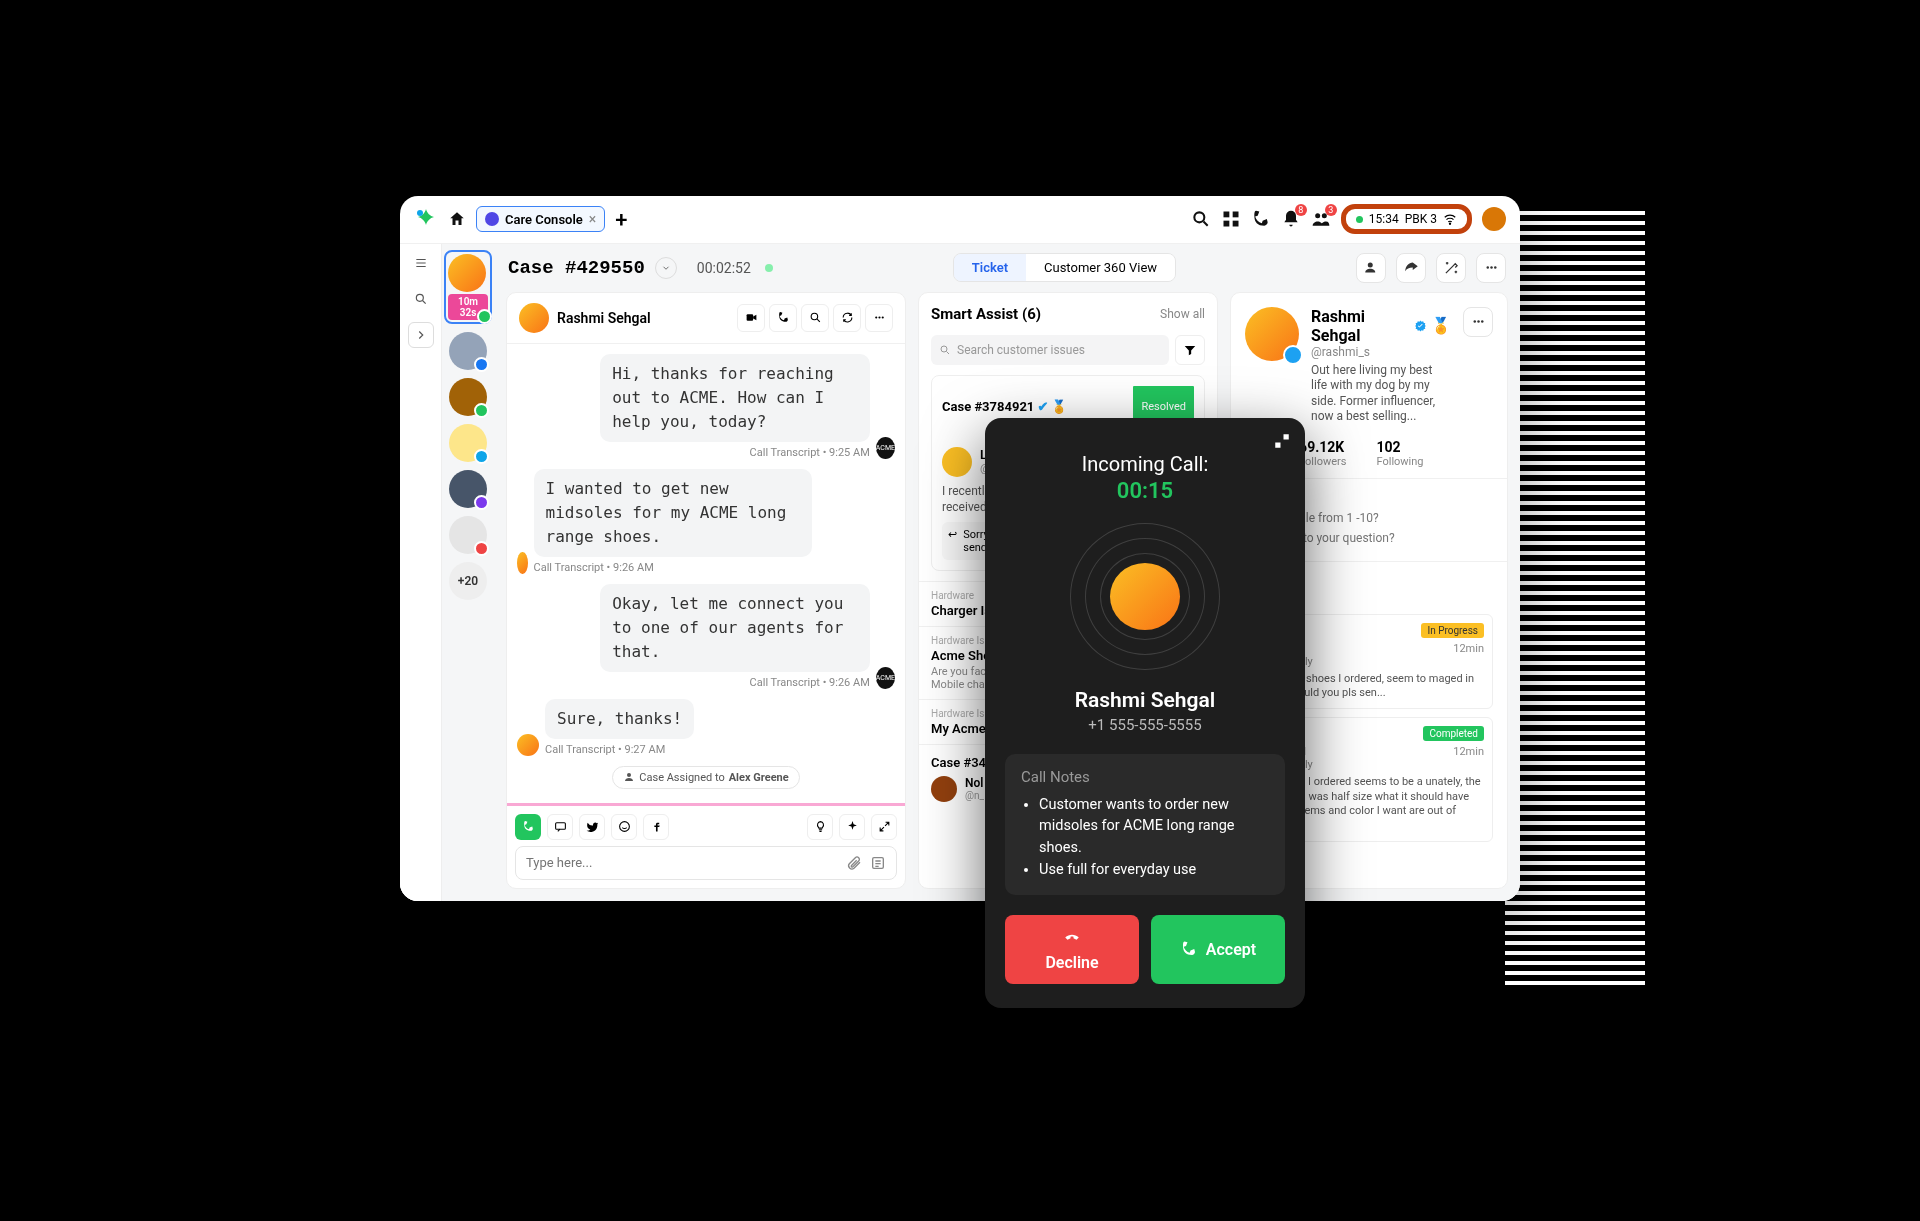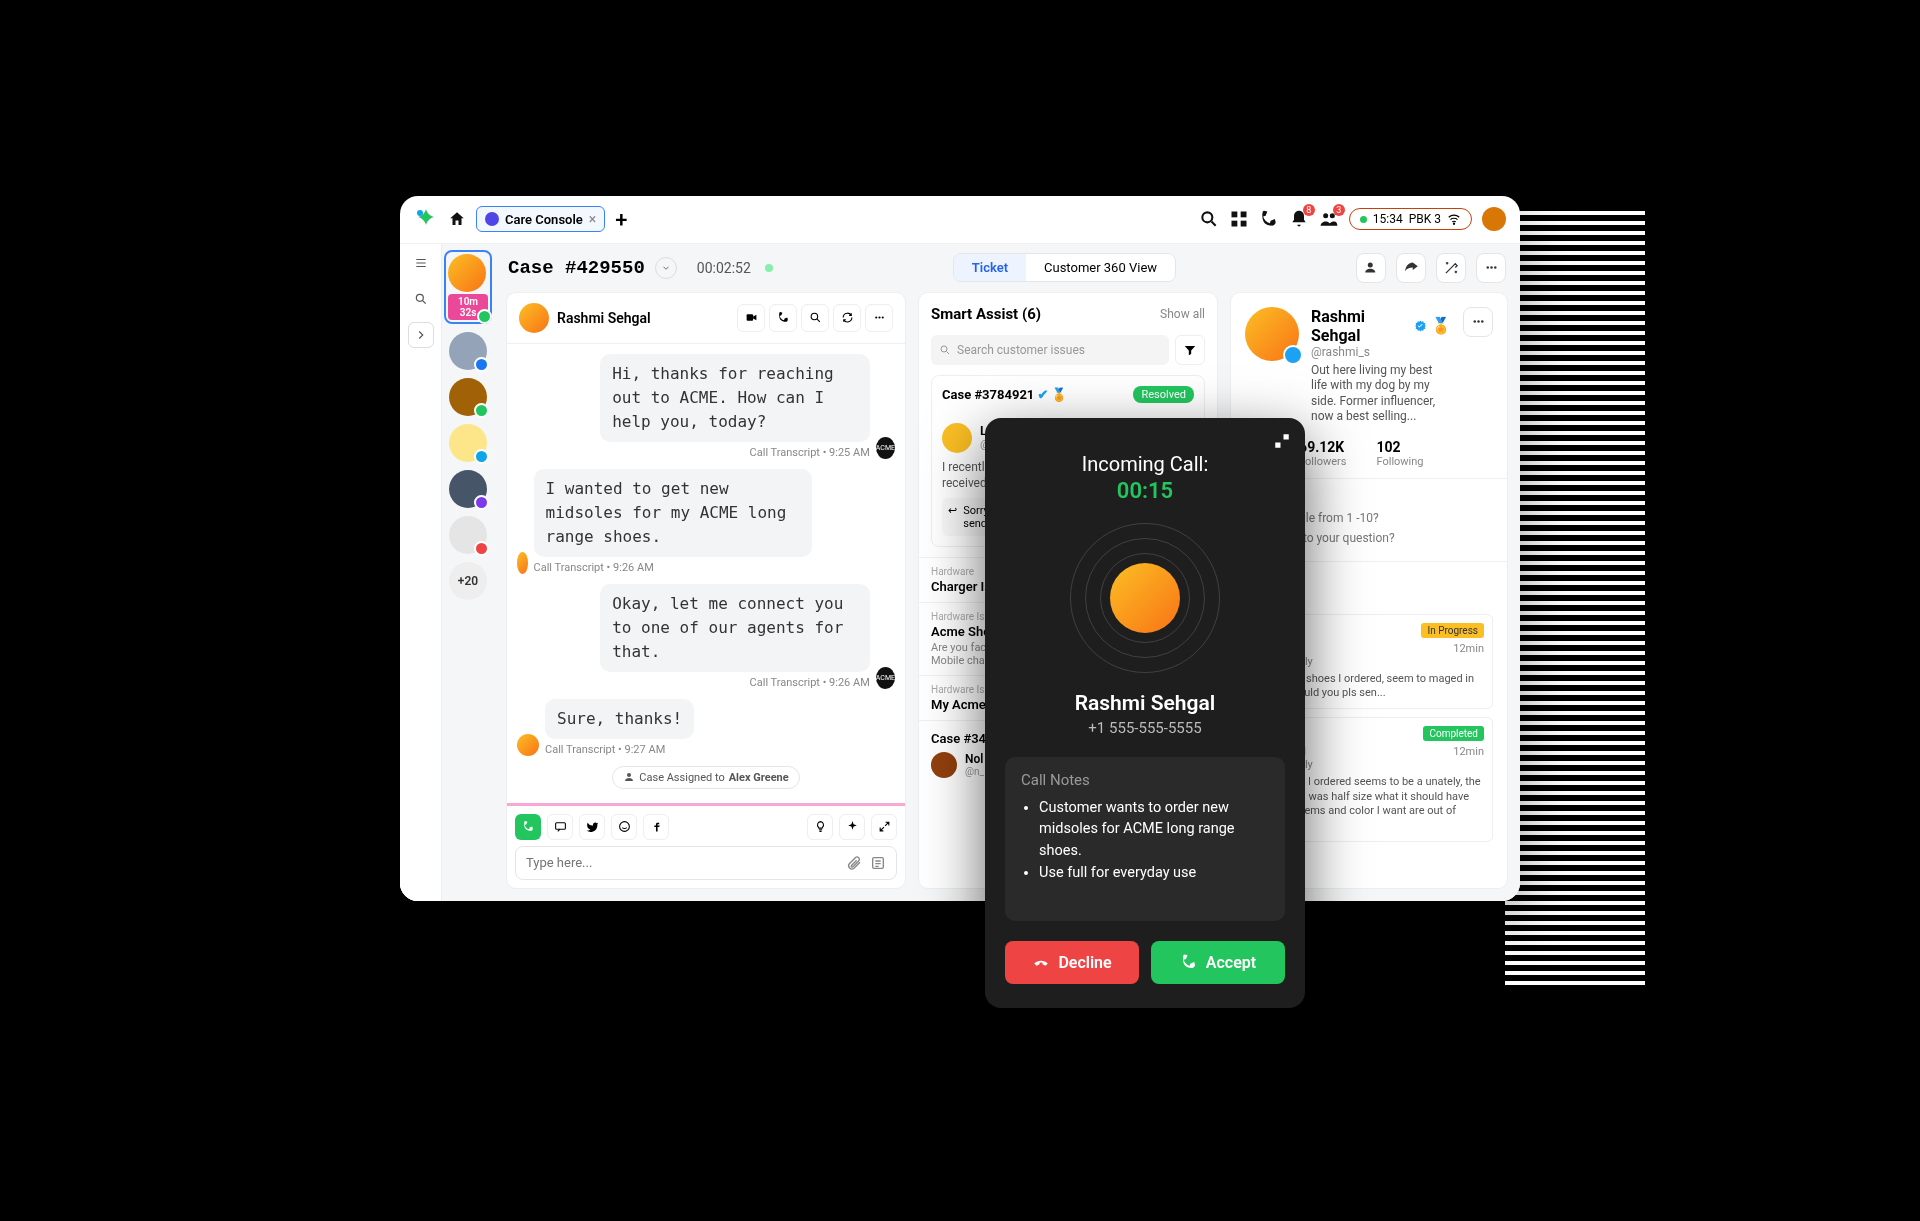--- a/index.html
+++ b/index.html
@@ -10,21 +10,21 @@
 .logo { width:24px; height:24px; }
 .logo svg { width:24px; height:24px;}
 .home-ic { width:18px; height:18px; color:#111;}
 .tab { display:flex; align-items:center; gap:6px; border:1.8px solid #3b82f6; border-radius:6px; padding:4px 8px; background:#f3f8ff;}
 .tab .dot { width:14px; height:14px; border-radius:50%; background:#4f46e5;}
 .tab-close { color:#888; font-size:14px; cursor:pointer;}
 .plus { font-size:22px; font-weight:500; color:#000; cursor:pointer;}
 .grow { flex:1;}
 .tb-ic { width:20px; height:20px; color:#111; position:relative;}
 .tb-ic .badge { position:absolute; top:-5px; right:-6px; background:#ef4444; color:#fff; font-size:9px; border-radius:8px; padding:0 3px; min-width:12px; text-align:center; line-height:12px;}
-.status-pill { display:flex; align-items:center; gap:6px; border:1px solid #c2410c; border-radius:14px; padding:3px 10px; font-size:12px;}
+.status-pill { display:flex; align-items:center; gap:6px; border:5px solid #c2410c; border-radius:14px; padding:3px 10px; font-size:12px;}
 .status-pill .d { width:7px; height:7px; border-radius:50%; background:#22c55e;}
 .avatar-sm { width:24px; height:24px; border-radius:50%; background:#d97706;}
 .wifi { width:14px; height:14px;}
 
 .body { flex:1; display:flex; background:#f5f6f7; overflow:hidden;}
 .rail { width:42px; padding:6px 0; display:flex; flex-direction:column; align-items:center; gap:10px; border-right:1px solid #eee; background:#fff;}
 .rail-ic { width:26px; height:26px; display:flex; align-items:center; justify-content:center; color:#555; border-radius:6px;}
 .rail-ic svg{width:14px;height:14px;}
 .agents { width:52px; padding:6px 4px; display:flex; flex-direction:column; align-items:center; gap:8px; background:#f5f6f7;}
 .agent { position:relative; width:38px; height:38px; border-radius:50%; }
@@ -84,21 +84,21 @@
 
 .smart-head { display:flex; align-items:center; justify-content:space-between; padding:12px;}
 .smart-head h3{font-size:15px; font-weight:700;}
 .showall { font-size:12px; color:#888; cursor:pointer;}
 .search-row { padding:0 12px 10px; display:flex; gap:6px;}
 .search-box { flex:1; display:flex; align-items:center; gap:6px; background:#f4f4f5; border-radius:6px; padding:6px 8px; font-size:12px; color:#999;}
 .filter-btn { width:30px; height:30px; border:1px solid #eee; border-radius:6px; display:flex; align-items:center; justify-content:center;}
 .case-card { border:1px solid #eee; border-radius:8px; margin:0 12px 10px; padding:10px;}
 .case-card-head { display:flex; align-items:center; justify-content:space-between; margin-bottom:20px;}
 .case-num { font-size:13px; font-weight:700;}
-.badge-pill { font-size:11px; padding:2px 8px; border-radius:8px; color:#fff;}
+.badge-pill { font-size:11px; padding:14px 8px; border-radius:1px; color:#fff;}
 .bg-resolved{background:#22c55e;}
 .case-user { display:flex; gap:8px; align-items:flex-start;}
 .case-user .av{width:30px;height:30px;border-radius:50%;background:#fbbf24;flex-shrink:0;}
 .case-user .info .nm{font-weight:600;font-size:13px;}
 .case-user .info .hn{font-size:11px;color:#999;}
 .case-body { font-size:12px; color:#555; margin-top:6px; line-height:1.4;}
 .reply-bubble { display:flex; gap:6px; background:#f8f8f8; border-radius:6px; padding:6px; margin-top:6px; font-size:11px;}
 .kb-item { border-top:1px solid #f0f0f0; padding:8px 12px;}
 .kb-cat{font-size:10px; color:#aaa;}
 .kb-title{font-size:13px; font-weight:600; margin-top:2px;}
@@ -135,21 +135,21 @@
 .ring{position:absolute;border:1px solid rgba(255,255,255,0.15);border-radius:50%;}
 .r1{inset:0;}.r2{inset:15px;}.r3{inset:30px;}
 .call-av{position:absolute;inset:40px;border-radius:50%;background:linear-gradient(135deg,#fbbf24,#f97316);}
 .call-name{text-align:center;font-size:21px;font-weight:600;margin-top:4px;}
 .call-phone{text-align:center;font-size:15px;color:#bbb;margin-top:4px;}
 .call-notes{background:#2a2a2a;border-radius:10px;padding:14px 16px;margin-top:20px;flex:1;font-size:14.5px;}
 .call-notes .h{color:#999;font-size:15px;margin-bottom:8px;}
 .call-notes ul{padding-left:18px;line-height:1.5;}
 .call-btns{display:flex;gap:12px;margin-top:20px;}
 .call-btn{flex:1;border:none;border-radius:8px;padding:12px;font-size:16px;font-weight:600;color:#fff;display:flex;align-items:center;justify-content:center;gap:8px;cursor:pointer;}
-.decline{background:#ef4444;}
+.decline{background:#ef4444;flex-direction:column;}
 .accept{background:#22c55e;}
 
 
 .barcode { position:absolute; top:40px; right:0; width:140px; height:780px; background:repeating-linear-gradient(#fff 0 4px,#000 4px 10px);}
 
 svg{display:block;}
 </style>
 </head>
 <body>
 

